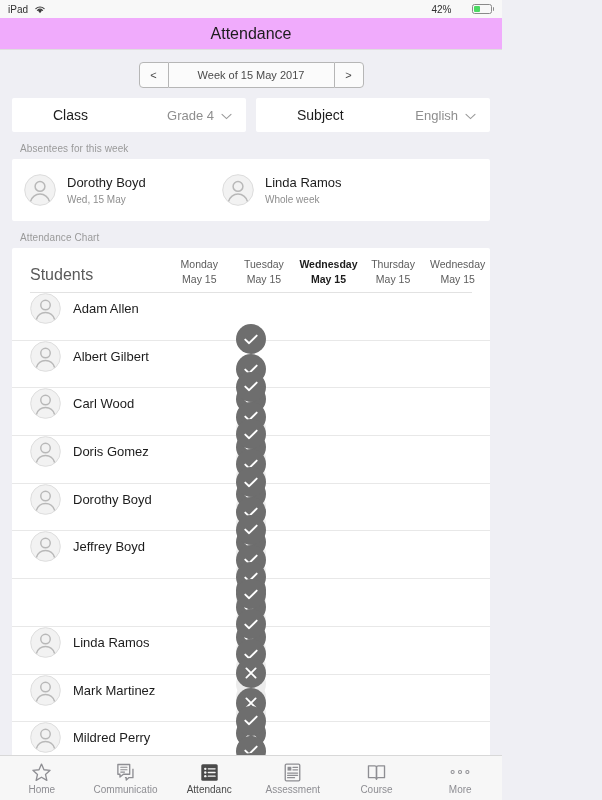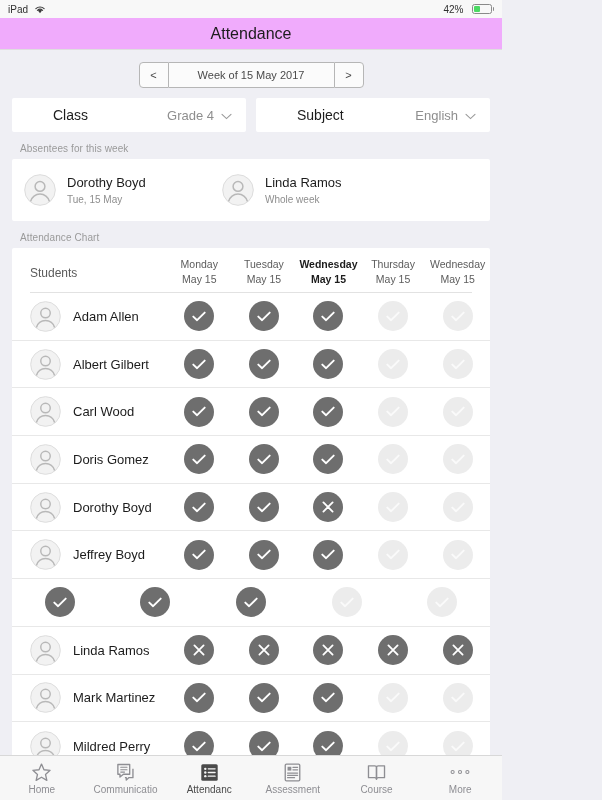--- a/index.html
+++ b/index.html
@@ -12,21 +12,21 @@
   .screen { position: relative; width: 502px; height: 800px; display: flex; flex-direction: column; }
 
   
   .statusbar {
     height: 18px; background: #f8f8f8;
     display: flex; align-items: center; padding: 0 8px;
     font-size: 10px; color: #2f2f2f; flex: 0 0 18px;
   }
   .sb-left { display: flex; align-items: center; gap: 6px; }
   .sb-center { flex: 1; text-align: center; font-size: 10px; font-weight: bold; color: #2f2f2f; margin-top: 46px; }
-  .sb-right { display: flex; align-items: center; gap: 8px; }
+  .sb-right { display: flex; align-items: center; gap: 20px; }
   .wifi-icon svg { display: block; }
   .batt { display: flex; align-items: center; }
   .batt-body {
     width: 20px; height: 10px; border: 1px solid #8a8a8a;
     border-radius: 2.5px; padding: 1px; display: flex; align-items: center;
   }
   .batt-fill { height: 100%; background: #4cd964; border-radius: 1px; }
   .batt-cap { width: 1.5px; height: 4px; background: #8a8a8a; border-radius: 0 1px 1px 0; margin-left: 1px; }
 
   
@@ -79,30 +79,30 @@
   .absent-sub { font-size: 10px; color: #8e8e8e; margin-top: 2px; }
 
   
   .avatar { flex: 0 0 auto; display: block; }
 
   
   .chart-card {
     margin: 0 12px; background: #fff; border-radius: 2px; overflow: hidden;
   }
   .chart-head { display: flex; align-items: flex-start; height: 44px; padding: 9px 0 0 0; }
-  .col-students { width: 155px; padding-left: 18px; font-size: 12px; color: #5a5a5a; padding-top: 9px; }
+  .col-students { width: 155px; padding-left: 18px; font-size: 16px; color: #5a5a5a; padding-top: 9px; }
   .col-day {
     flex: 1; text-align: center; font-size: 10.5px; color: #5c5c5c; line-height: 1.45;
   }
   .col-day.today { color: #1c1c1c; font-weight: bold; }
   .head-rule { height: 1px; background: #e2e2e2; margin: 0 18px; }
 
   .row {
     display: flex; height: 47.7px;
-    border-bottom: 1px solid #e8e8e8; position: relative;
+    border-bottom: 1px solid #e8e8e8; position: relative; flex-direction: column;
   }
   .row:last-child { border-bottom: none; }
   .row-name-cell { width: 155px; display: flex; align-items: center; padding-left: 18px; }
   .row-name { font-size: 13px; color: #1c1c1c; margin-left: 12px; }
   .cell { flex: 1; display: flex; align-items: center; justify-content: center; }
 
   .mark {
     width: 30px; height: 30px; border-radius: 50%;
     display: flex; align-items: center; justify-content: center;
   }
@@ -192,21 +192,21 @@
         <div class="absent-item">
           <span>
             <svg class="avatar" width="32" height="32" viewBox="0 0 32 32">
               <circle cx="16" cy="16" r="15.3" fill="#f2f2f2" stroke="#dcdcdc" stroke-width="1"></circle>
               <circle cx="16" cy="12.4" r="4.9" fill="none" stroke="#b8b8b8" stroke-width="1.5"></circle>
               <path d="M6.6 27.4 a9.7 9.7 0 0 1 18.8 0" fill="none" stroke="#b8b8b8" stroke-width="1.5"></path>
             </svg>
           </span>
           <span class="absent-text">
             <span class="absent-name" style="display:block">Dorothy Boyd</span>
-            <span class="absent-sub" style="display:block">Tue, 15 May</span>
+            <span class="absent-sub" style="display:block">Wed, 15 May</span>
           </span>
         </div>
         <div class="absent-item">
           <span>
             <svg class="avatar" width="32" height="32" viewBox="0 0 32 32">
               <circle cx="16" cy="16" r="15.3" fill="#f2f2f2" stroke="#dcdcdc" stroke-width="1"></circle>
               <circle cx="16" cy="12.4" r="4.9" fill="none" stroke="#b8b8b8" stroke-width="1.5"></circle>
               <path d="M6.6 27.4 a9.7 9.7 0 0 1 18.8 0" fill="none" stroke="#b8b8b8" stroke-width="1.5"></path>
             </svg>
           </span>

